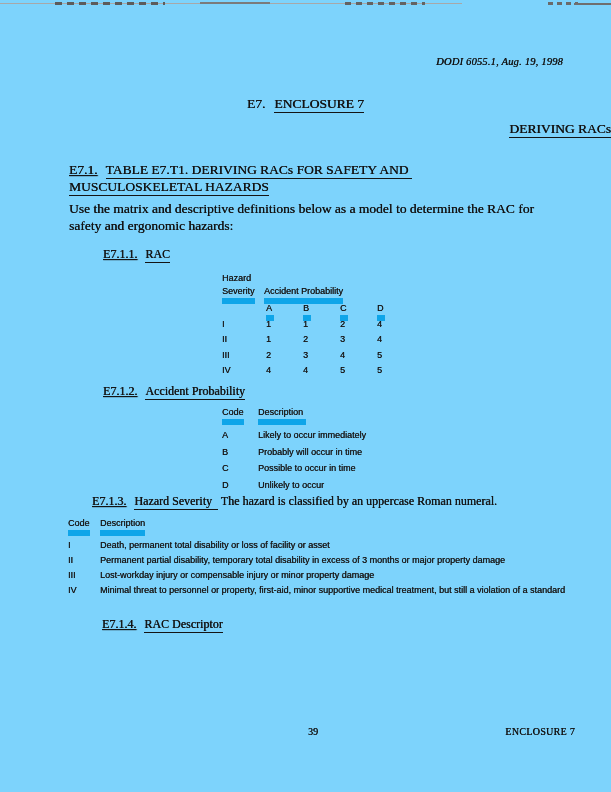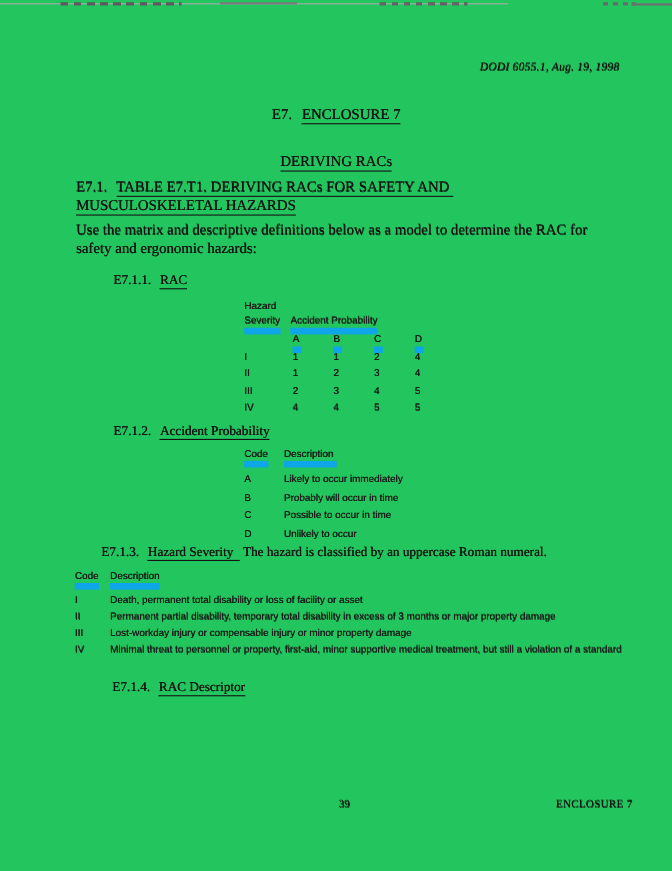--- a/index.html
+++ b/index.html
@@ -1,20 +1,20 @@
 <!DOCTYPE html>
 <html><head>
 <meta charset="utf-8">
 <style>
   html,body { margin:0; padding:0; background:#e8e8e8; }
   .page {
     position:relative;
     width:611px; height:792px;
     margin:0 auto;
-    background:#22c55e;
+    background:#7dd3fc;
     overflow:hidden;
     color:#141414;
     font-family:"Liberation Serif", serif;
   }
   .ink { text-shadow:0.3px 0.2px 0 currentColor; }
   .abs { position:absolute; }
 
   
   .scan-artifact { position:absolute; top:2px; left:0; width:611px; height:5px; }
   .scan-base1 { position:absolute; top:1px; left:0; width:462px; height:1px; background:#a8a8a8; }
@@ -23,33 +23,33 @@
     background:repeating-linear-gradient(to right, #5c5c5c 0 7px, transparent 7px 12px); }
   .scan-dash2 { position:absolute; top:0; left:200px; width:70px; height:2px; background:#7b7b7b; }
   .scan-dash3 { position:absolute; top:0; left:345px; width:80px; height:3px;
     background:repeating-linear-gradient(to right, #636363 0 6px, transparent 6px 11px); }
   .scan-dash4 { position:absolute; top:0; left:548px; width:30px; height:3px;
     background:repeating-linear-gradient(to right, #6a6a6a 0 5px, transparent 5px 9px); }
 
   .doc-ref { top:56px; right:48px; font-style:italic; font-size:10.5px; letter-spacing:0.2px; }
 
   .title-block { top:96px; left:0; width:611px; text-align:center; font-size:13.5px; line-height:16px; }
-  .title-line2 { margin-top:27px; }
+  .title-line2 { margin-top:9px;text-align:right; }
   .u-serif { border-bottom:1.2px solid #141414; padding-bottom:1px; }
   .sp { display:inline-block; width:9px; }
 
   .h-e71 { top:162px; left:69px; width:505px; font-size:13.5px; line-height:16.5px; }
   .intro { top:200px; left:69px; width:500px; font-size:13.5px; line-height:17px; }
 
   .h-sub { font-size:12px; white-space:nowrap; }
   .h-e711 { top:247px; left:103px; }
   .h-e712 { top:384px; left:103px; }
   .h-e713 { top:494px; left:92px; }
   .h-e714 { top:617px; left:102px; }
-  .h-num { margin-right:8px; }
+  .h-num { margin-right:8px;text-decoration:underline; }
 
   .sans { font-family:"Liberation Sans", sans-serif; font-size:9px; color:#1a1a1a; }
   .u-sans { border-bottom:6px solid #0ea5e9; padding-bottom:0.5px; display:inline-block; }
 
   
   .rac-matrix { top:272px; left:222px; line-height:12px; }
   .m-axis1 { height:13px; }
   .m-line2 { height:16px; display:flex; }
   .m-sev { width:42px; }
   .m-row { display:flex; height:15.5px; }

